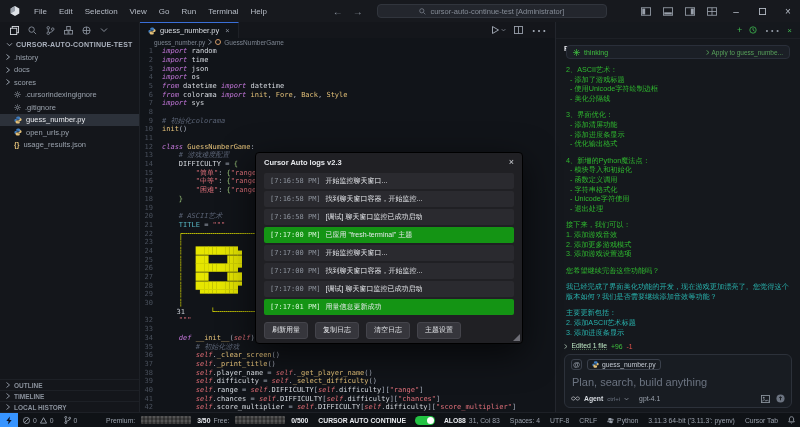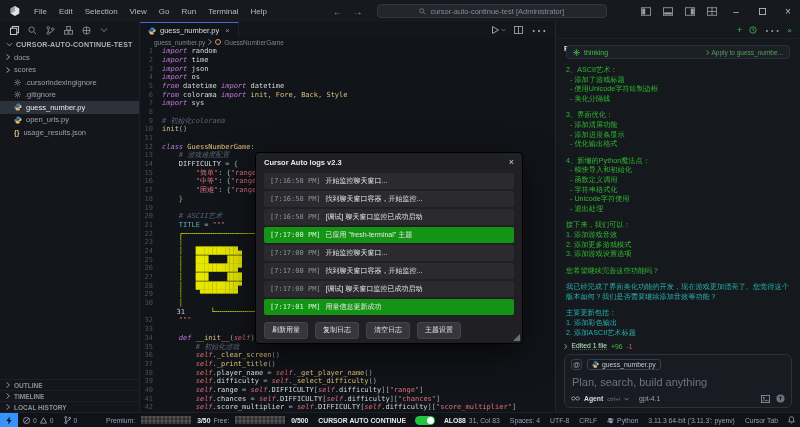--- a/index.html
+++ b/index.html
@@ -226,20 +226,26 @@
             </svg>
           </span>
       </div>
       <div class="tree-header">
         <svg width="7" height="5" viewBox="0 0 8 6">
             <path d="M1 1.5l3 3 3-3" fill="none" stroke="#aab1bd"></path>
           </svg>
         <span>CURSOR-AUTO-CONTINUE-TEST</span>
       </div>
       <div class="tree" id="tree">
+          <div class="tree-item">
+            <svg class="chev" width="4" height="6" viewBox="0 0 4 6">
+              <path d="M.5.5l3 2.5-3 2.5" fill="none" stroke="#9aa2ad"></path>
+            </svg>
+            <span>.history</span>
+          </div>
           <div class="tree-item">
             <svg class="chev" width="4" height="6" viewBox="0 0 4 6">
               <path d="M.5.5l3 2.5-3 2.5" fill="none" stroke="#9aa2ad"></path>
             </svg>
             <span>docs</span>
           </div>
           <div class="tree-item">
             <svg class="chev" width="4" height="6" viewBox="0 0 4 6">
               <path d="M.5.5l3 2.5-3 2.5" fill="none" stroke="#9aa2ad"></path>
             </svg>
@@ -441,21 +447,20 @@
               <div class="chat-line">3. 添加游戏设置选项</div>
             </div>
             <div class="chat-block green">
               <div class="chat-line">您希望继续完善这些功能吗？</div>
             </div>
             <div class="chat-block teal">
               <div class="chat-line">我已经完成了界面美化功能的开发，现在游戏更加漂亮了。您觉得这个版本如何？我们是否需要继续添加音效等功能？</div>
             </div>
             <div class="chat-block teal">
               <div class="chat-line">主要更新包括：</div>
-              <div class="chat-line">1. 添加彩色输出</div>
               <div class="chat-line">2. 添加ASCII艺术标题</div>
               <div class="chat-line">3. 添加进度条显示</div>
             </div>
           </div>
       </div>
       <div class="rp-footer">
         <div class="edited-row">
           <svg width="3.5" height="5" viewBox="0 0 4 6">
               <path d="M.5.5l3 2.5-3 2.5" fill="none" stroke="#9fb3a5"></path>
             </svg>

